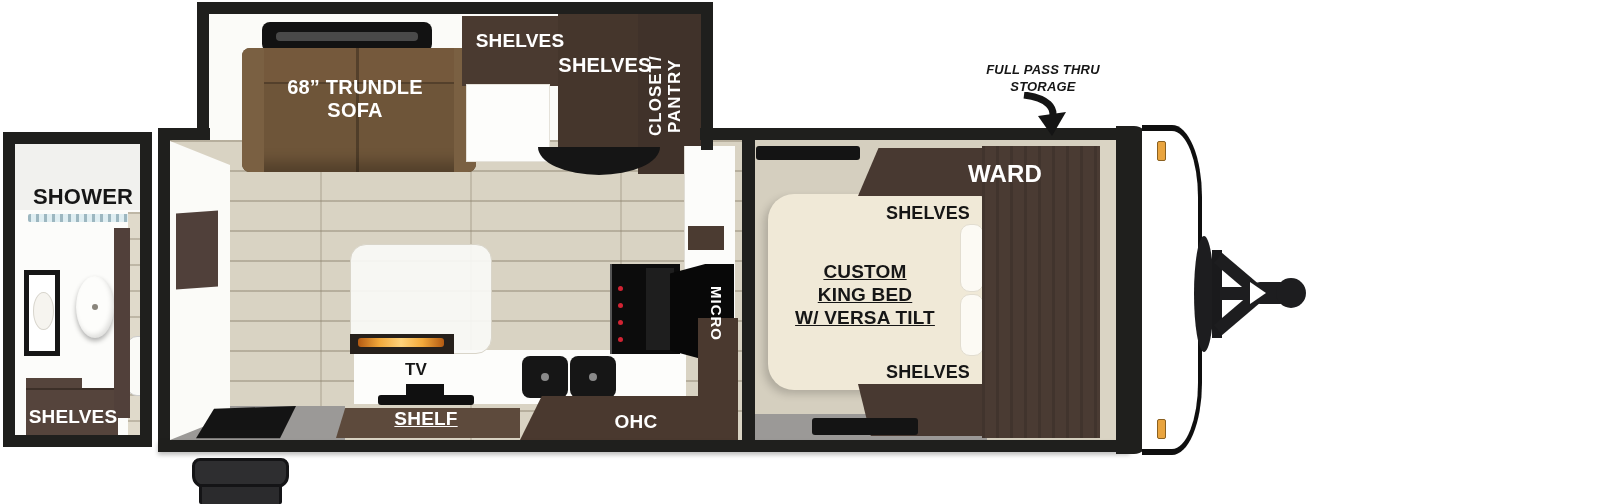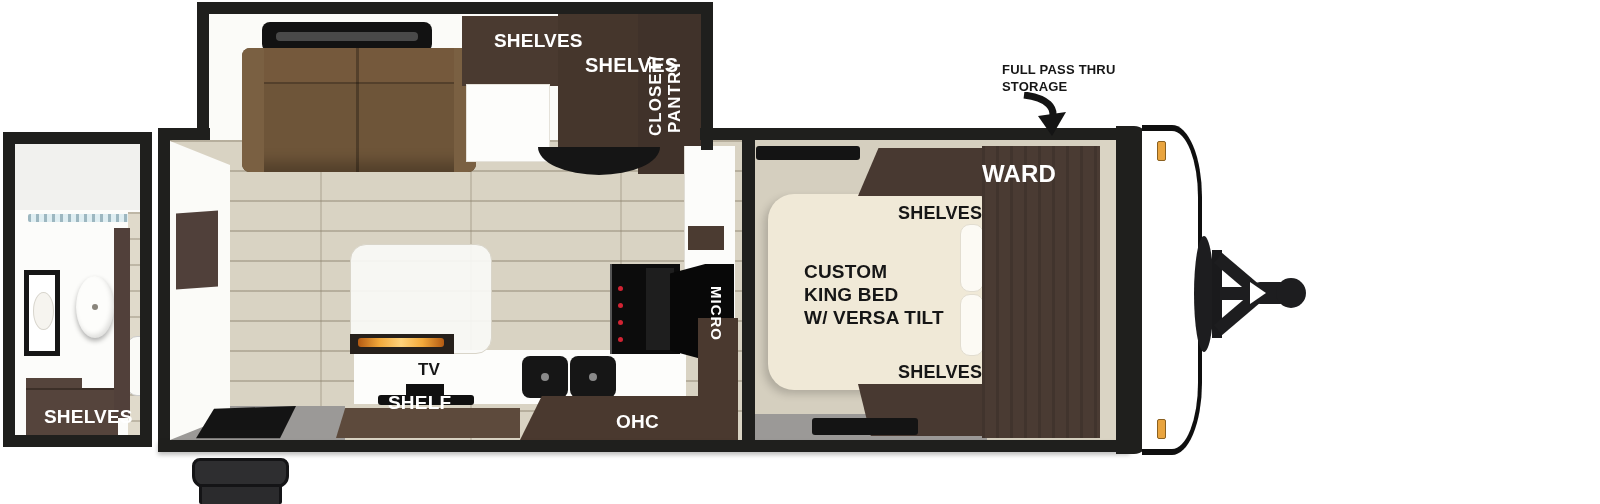--- a/index.html
+++ b/index.html
@@ -1,21 +1,21 @@
 <!DOCTYPE html>
 <html><head>
 <meta charset="utf-8">
 <style>
   html,body{margin:0;padding:0;background:#fff;}
   #stage{position:relative;width:1600px;height:504px;background:#ffffff;overflow:hidden;
          font-family:"Liberation Sans",sans-serif;}
   .abs{position:absolute;}
   .wall{position:absolute;background:#1f1f1d;}
-  .lbl{position:absolute;font-weight:bold;color:#161616;text-align:left;
-       white-space:pre-line;line-height:1.14;letter-spacing:.2px;margin-left:32px;}
+  .lbl{position:absolute;font-weight:bold;color:#161616;text-align:center;
+       white-space:pre-line;line-height:1.14;letter-spacing:.2px;}
   .lbl.w{color:#ffffff;}
   .vlbl{position:absolute;writing-mode:vertical-rl;font-weight:bold;color:#fff;
         text-align:center;letter-spacing:1px;line-height:1.12;white-space:pre-line;}
   .flip{transform:rotate(180deg);}
   .grain{background-image:linear-gradient(104deg,rgba(255,255,255,.07) 0%,rgba(255,255,255,0) 35%,rgba(0,0,0,.18) 100%);}
 </style>
 </head>
 <body>
 
 <div id="stage">
@@ -153,35 +153,38 @@
     <rect x="58" y="50" width="40" height="22" rx="10" fill="#1d1d1f"></rect>
     <circle cx="99" cy="61" r="15" fill="#1d1d1f"></circle>
     <polygon points="58,50 74,61 58,72" fill="#ffffff"></polygon>
   </svg>
 
   <svg class="abs" style="left:1008px;top:92px;" width="72" height="44" viewBox="0 0 72 44">
     <path d="M 16 3 C 40 6 48 16 44 28" stroke="#141414" stroke-width="7" fill="none"></path>
     <polygon points="30,24 58,20 44,44" fill="#141414"></polygon>
   </svg>
 
+  <div class="lbl" style="left:18px;top:184px;width:130px;font-size:22px;">SHOWER</div>
   <div class="lbl w" style="left:12px;top:406px;width:122px;font-size:19px;">SHELVES</div>
 
+  <div class="lbl w" style="left:252px;top:76px;width:206px;font-size:20px;">68” TRUNDLE
+SOFA</div>
   <div class="lbl w" style="left:462px;top:30px;width:116px;font-size:19px;">SHELVES</div>
   <div class="lbl w" style="left:553px;top:54px;width:104px;font-size:20px;">SHELVES</div>
   <div class="vlbl flip" style="left:646px;top:36px;width:48px;height:120px;font-size:17px;">CLOSET/
 PANTRY</div>
 
   <div class="lbl" style="left:386px;top:360px;width:60px;font-size:17px;">TV</div>
-  <div class="lbl w" style="left:356px;top:392px;width:140px;font-size:19px;">SHELF</div>
+  <div class="lbl w" style="left:356px;top:408px;width:140px;font-size:19px;text-decoration:underline;">SHELF</div>
 
   <div class="lbl w" style="left:584px;top:411px;width:104px;font-size:19px;">OHC</div>
   <div class="vlbl" style="left:694px;top:268px;width:30px;height:90px;font-size:15px;">MICRO</div>
 
-  <div class="lbl" style="left:772px;top:260px;width:186px;font-size:19px;line-height:1.22;">CUSTOM
+  <div class="lbl" style="left:772px;top:260px;width:186px;font-size:19px;line-height:1.22;text-decoration:underline;">CUSTOM
 KING BED
 W/ VERSA TILT</div>
   <div class="lbl w" style="left:950px;top:160px;width:110px;font-size:24px;">WARD</div>
   <div class="lbl" style="left:866px;top:203px;width:124px;font-size:18px;">SHELVES</div>
   <div class="lbl" style="left:866px;top:362px;width:124px;font-size:18px;">SHELVES</div>
 
-  <div class="lbl" style="left:970px;top:62px;width:146px;font-size:13px;line-height:1.3;">FULL PASS THRU
+  <div class="lbl" style="left:970px;top:62px;width:146px;font-size:13px;line-height:1.3;font-style:italic;">FULL PASS THRU
 STORAGE</div>
 </div>
 
 </body></html>

